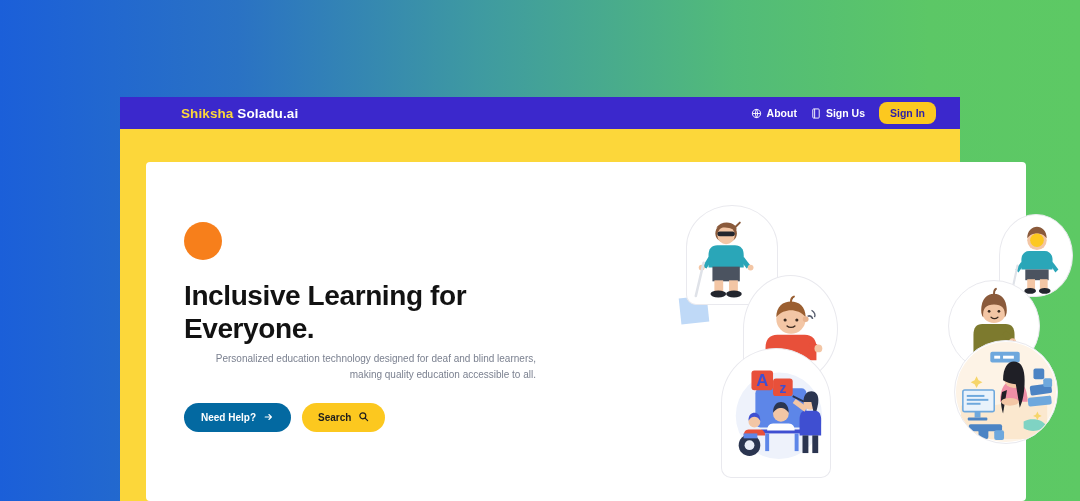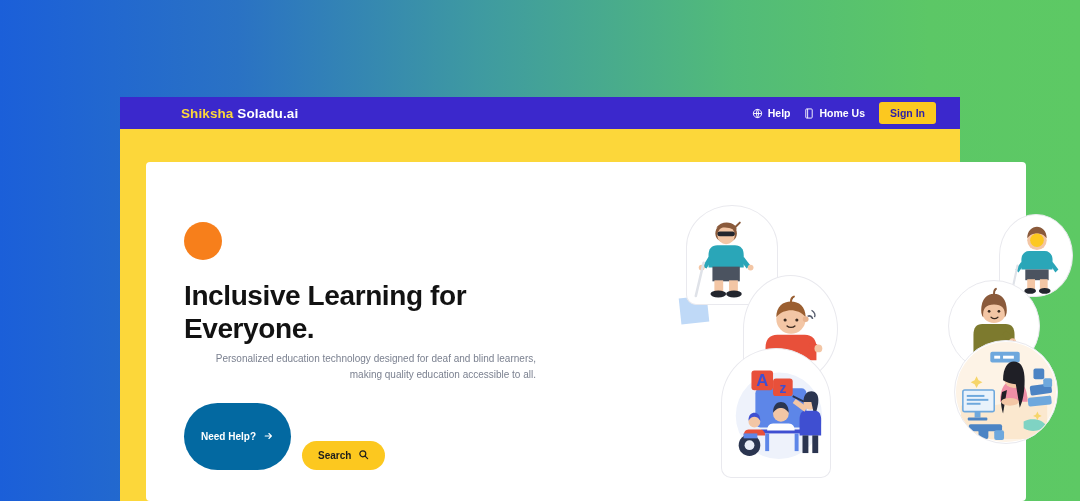--- a/index.html
+++ b/index.html
@@ -41,21 +41,21 @@
   }
   .nav-link {
     display:flex; align-items:center; gap:5px;
     color:#ffffff; font-size:10.5px; font-weight:bold;
     white-space:nowrap;
   }
   .nav-link svg { display:block; }
   #signin-btn {
     background:#fcc81f; color:#2e1fa8;
     font-size:10.5px; font-weight:bold;
-    padding:5px 11px; border-radius:3px;
+    padding:5px 11px; border-radius:8px;
     border:none; cursor:pointer;
     white-space:nowrap;
     font-family:"Liberation Sans", sans-serif;
   }
 
   
   #yellow-frame {
     position:absolute; left:0; top:32px;
     width:840px; height:372px;
     background:#fcd73a;
@@ -135,31 +135,31 @@
     </div>
 
     <div id="nav-links">
       <a class="nav-link">
         <span>
           <svg width="11" height="11" viewBox="0 0 24 24" fill="none" stroke="#ffffff" stroke-width="2">
             <circle cx="12" cy="12" r="9"></circle>
               <path d="M3 12h18M12 3c3 3.5 3 14.5 0 18M12 3c-3 3.5-3 14.5 0 18"></path>
           </svg>
         </span>
-        <span>Help</span>
+        <span>About</span>
       </a>
 
       <a class="nav-link">
         <span>
           <svg width="10" height="11" viewBox="0 0 20 24" fill="none" stroke="#ffffff" stroke-width="2">
             <rect x="3" y="2" width="14" height="20" rx="2"></rect>
               <path d="M7 2v20"></path>
           </svg>
         </span>
-        <span>Home Us</span>
+        <span>Sign Us</span>
       </a>
 
       <button id="signin-btn">Sign In</button>
     </div>
   </div>
 
   <div id="yellow-frame">
     <div id="white-card">
 
       <div id="hero-copy">
@@ -170,21 +170,21 @@
         <div id="cta-row">
           <button id="need-help-btn" class="cta" style="background: #0369a1;">
             <span>Need Help?</span>
             <span>
               <svg width="11" height="10" viewBox="0 0 24 24" fill="none" stroke="#ffffff" stroke-width="2.6" stroke-linecap="round" stroke-linejoin="round">
                 <path d="M4 12h15M13 6l6 6-6 6"></path>
               </svg>
             </span>
           </button>
 
-          <button id="search-btn" class="cta" style="background: rgb(252, 200, 31); margin-top: 38px;">
+          <button id="search-btn" class="cta" style="background: rgb(252, 200, 31);">
             <span>Search</span>
             <span>
               <svg width="11" height="11" viewBox="0 0 24 24" fill="none" stroke="#1d1d1d" stroke-width="2.6" stroke-linecap="round">
                 <circle cx="10.5" cy="10.5" r="6.5"></circle>
                   <path d="M16 16l5 5"></path>
               </svg>
             </span>
           </button>
         </div>
       </div>

